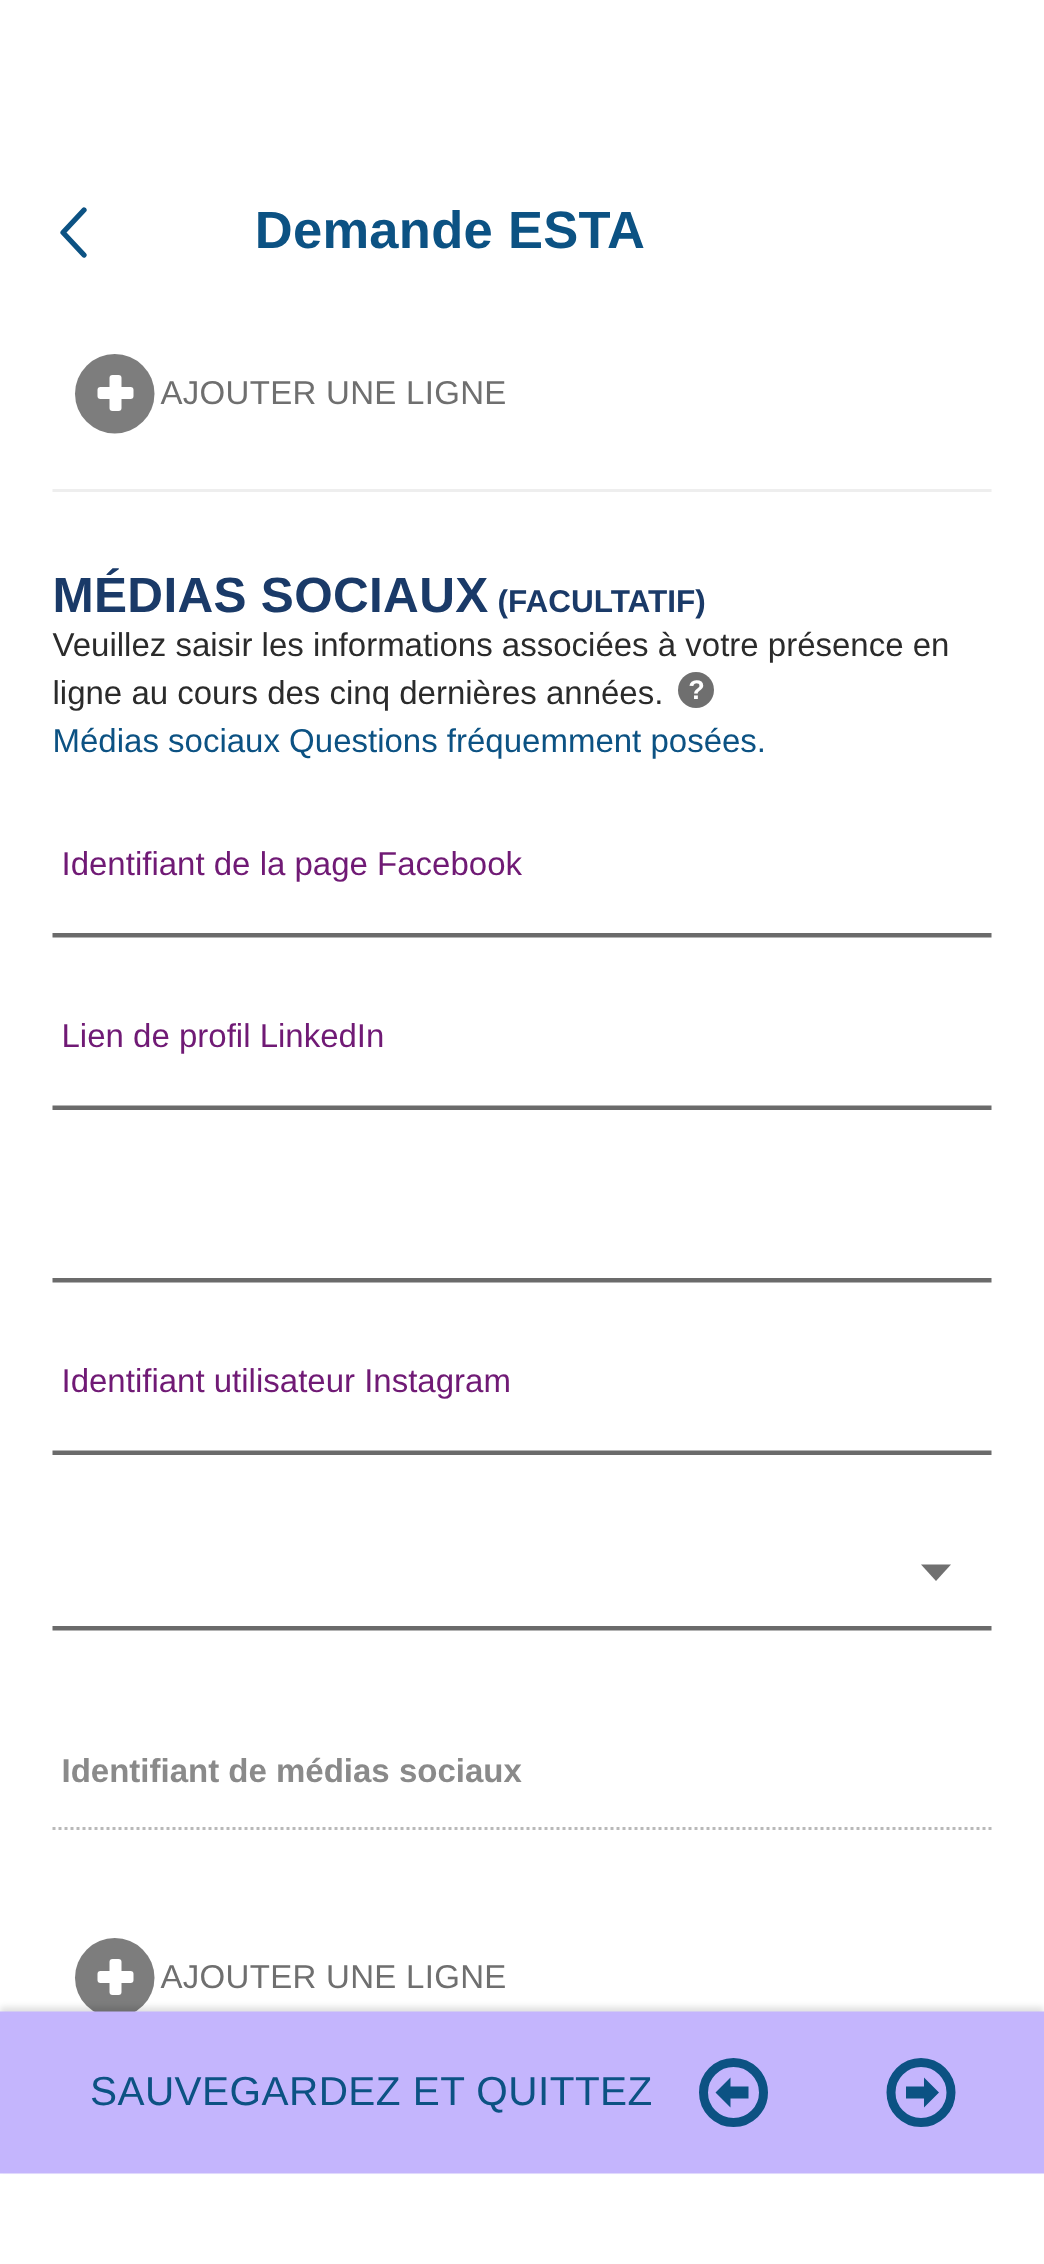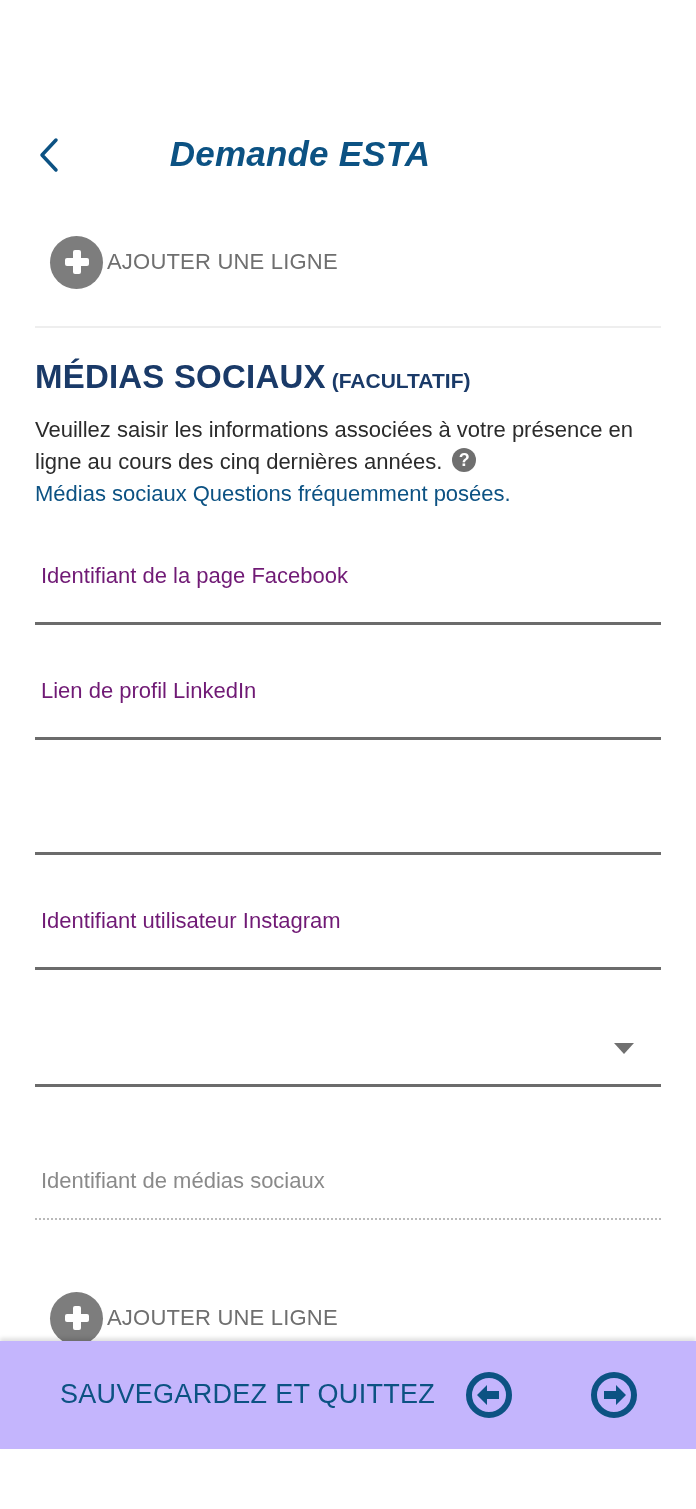--- a/index.html
+++ b/index.html
@@ -2,32 +2,32 @@
 <html><head>
 <meta charset="utf-8">
 <style>
   * { box-sizing: border-box; margin: 0; padding: 0; }
   html, body { width: 696px; height: 1509px; background: #ffffff; overflow: hidden; }
   body { position: relative; font-family: "Liberation Sans", sans-serif; color: #222; }
 
   .header { position: absolute; top: 120px; left: 0; width: 696px; height: 70px; }
   .back-btn { position: absolute; left: 32px; top: 14px; width: 40px; height: 44px; cursor: pointer; }
   .title { position: absolute; left: 0; width: 600px; top: 14px; text-align: center;
-           font-size: 35px; font-weight: bold; color: #0c5283; letter-spacing: 0.2px; font-style: italic; }
+           font-size: 35px; font-weight: bold; color: #0c5283; letter-spacing: 0.2px; }
 
   .add-row { position: absolute; left: 50px; height: 54px; display: flex; align-items: center; cursor: pointer; }
   .add-row .plus { width: 53px; height: 53px; border-radius: 50%; background: #7d7d7d; position: relative; flex: none; }
   .add-row .plus::before, .add-row .plus::after { content: ""; position: absolute; background: #fff; border-radius: 2px; }
   .add-row .plus::before { width: 24px; height: 8px; left: 14.5px; top: 22.5px; }
   .add-row .plus::after { width: 8px; height: 24px; left: 22.5px; top: 14.5px; }
   .add-row .label { font-size: 22px; color: #6f6f6f; margin-left: 4px; letter-spacing: 0.2px; }
 
   .divider { position: absolute; left: 35px; width: 626px; top: 326px; height: 2px; background: #eeeeee; }
 
-  .section-title { position: absolute; left: 35px; top: 358px; color: #1a3a68; font-weight: bold; white-space: nowrap; }
+  .section-title { position: absolute; left: 35px; top: 378px; color: #1a3a68; font-weight: bold; white-space: nowrap; }
   .section-title .main { font-size: 33px; letter-spacing: 0.2px; }
   .section-title .opt { font-size: 21px; margin-left: 6px; }
 
   .desc { position: absolute; left: 35px; top: 414px; width: 630px; font-size: 22px; line-height: 32px; color: #2b2b2b; }
   .help-icon { display: inline-block; vertical-align: middle; margin-left: 10px; margin-top: -6px; width: 24px; height: 24px; border-radius: 50%;
                background: #6f6f6f; color: #fff; font-size: 18px; font-weight: bold; line-height: 24px; text-align: center; cursor: pointer; }
   .faq-link { display: block; color: #0c5283; cursor: pointer; }
 
   .field { position: absolute; left: 35px; width: 626px; height: 80px; cursor: text; }
   .field .flabel { position: absolute; left: 6px; top: 18px; font-size: 22px; color: #701a75; }
@@ -88,21 +88,21 @@
   <span class="flabel">Identifiant utilisateur Instagram</span>
   <span class="line"></span>
 </div>
 
 <div class="field" style="top:1007px; cursor:pointer;">
   <span class="caret" style="top:36px;"></span>
   <span class="line"></span>
 </div>
 
 <div class="field placeholder" style="top:1140px;">
-  <span class="flabel" style="top:28px;">Identifiant de médias sociaux</span>
+  <span class="flabel" style="top:28px;font-weight:bold;">Identifiant de médias sociaux</span>
   <span class="line" style="bottom:0;"></span>
 </div>
 
 <div class="add-row" style="top:1291px;">
   <span class="plus"></span>
   <span class="label">AJOUTER UNE LIGNE</span>
 </div>
 
 <div class="footer">
   <span class="save-quit">SAUVEGARDEZ ET QUITTEZ</span>

